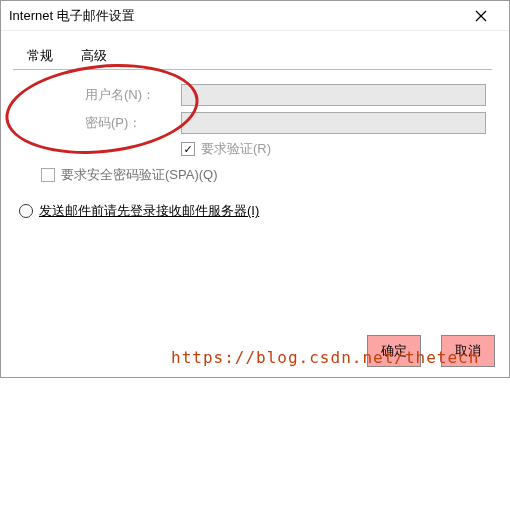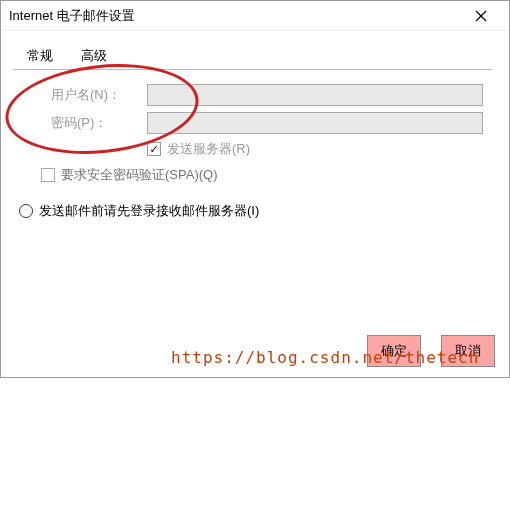--- a/index.html
+++ b/index.html
@@ -14,31 +14,31 @@
     .tab { padding: 5px 14px; cursor: pointer; position: relative; top: 1px; }
     .tab.active { border: 1px solid #bbb; border-bottom: 1px solid #fff; background: #fff; }
     .main-area { padding: 0 6px; }
     .row { display: flex; align-items: center; margin: 4px 0; }
     .checkbox, .radio { width: 14px; height: 14px; margin-right: 6px; flex-shrink: 0; }
     .checkbox { border: 1px solid #333; display: flex; align-items: center; justify-content: center; }
     .checkbox.checked::after { content: "✓"; font-size: 11px; line-height: 1; color: #000; }
     .radio { border: 1px solid #333; border-radius: 50%; display: flex; align-items: center; justify-content: center; }
     .radio.checked::after { content: ""; width: 8px; height: 8px; background: #000; border-radius: 50%; }
     .indent-1 { margin-left: 22px; }
-    .fields { margin-left: 32px; margin-top: 10px; }
+    .fields { margin-left: 66px; margin-top: 10px; }
     .field-row { display: flex; align-items: center; margin: 6px 0; }
     .field-label { color: #999; width: 96px; font-size: 13px; }
     .text-input { flex: 1; height: 22px; border: 1px solid #aaa; background: #e8e8e8; padding: 0 4px; max-width: 336px; }
     .chk-inline { display: flex; align-items: center; margin-left: 96px; margin-top: 6px; }
     .chk-inline .checkbox { border-color: #999; }
     .chk-inline .label-dim { color: #999; }
     .spa-row { display: flex; align-items: center; margin-left: 22px; margin-top: 8px; }
     .spa-row .checkbox { border-color: #aaa; }
     .spa-row .label { color: #737373; }
-    .login-first { margin-top: 18px; }
+    .login-first { margin-top: 18px; text-decoration: underline; }
     .buttons { position: absolute; bottom: 10px; right: 14px; display: flex; gap: 20px; }
     .btn { border: 1px solid #888; background: #fca5a5; padding: 6px 13px; cursor: pointer; }
     .annotation { position: absolute; border: 3px solid #c22; border-radius: 50%; pointer-events: none; }
     .anno-1 { left: 4px; top: 64px; width: 194px; height: 88px; transform: rotate(-6deg); }
     .watermark { position: absolute; bottom: 10px; left: 170px; color: #c2410c; font-size: 16px; letter-spacing: 1px; pointer-events: none; font-family: monospace; }
   </style>
 </head>
 <body>
 
 <div class="window">
@@ -67,21 +67,21 @@
         <div class="field-row">
           <div class="field-label">用户名(N)：</div>
           <input type="text" class="text-input" disabled="" style="">
         </div>
         <div class="field-row">
           <div class="field-label">密码(P)：</div>
           <input type="password" class="text-input" disabled="" style="">
         </div>
         <div class="chk-inline">
           <div class="checkbox checked"></div>
-          <span class="label-dim">发送服务器(R)</span>
+          <span class="label-dim">要求验证(R)</span>
         </div>
       </div>
 
       <div class="spa-row">
         <div class="checkbox"></div>
         <span class="label">要求安全密码验证(SPA)(Q)</span>
       </div>
 
       <div class="row login-first">
         <div class="radio"></div>

